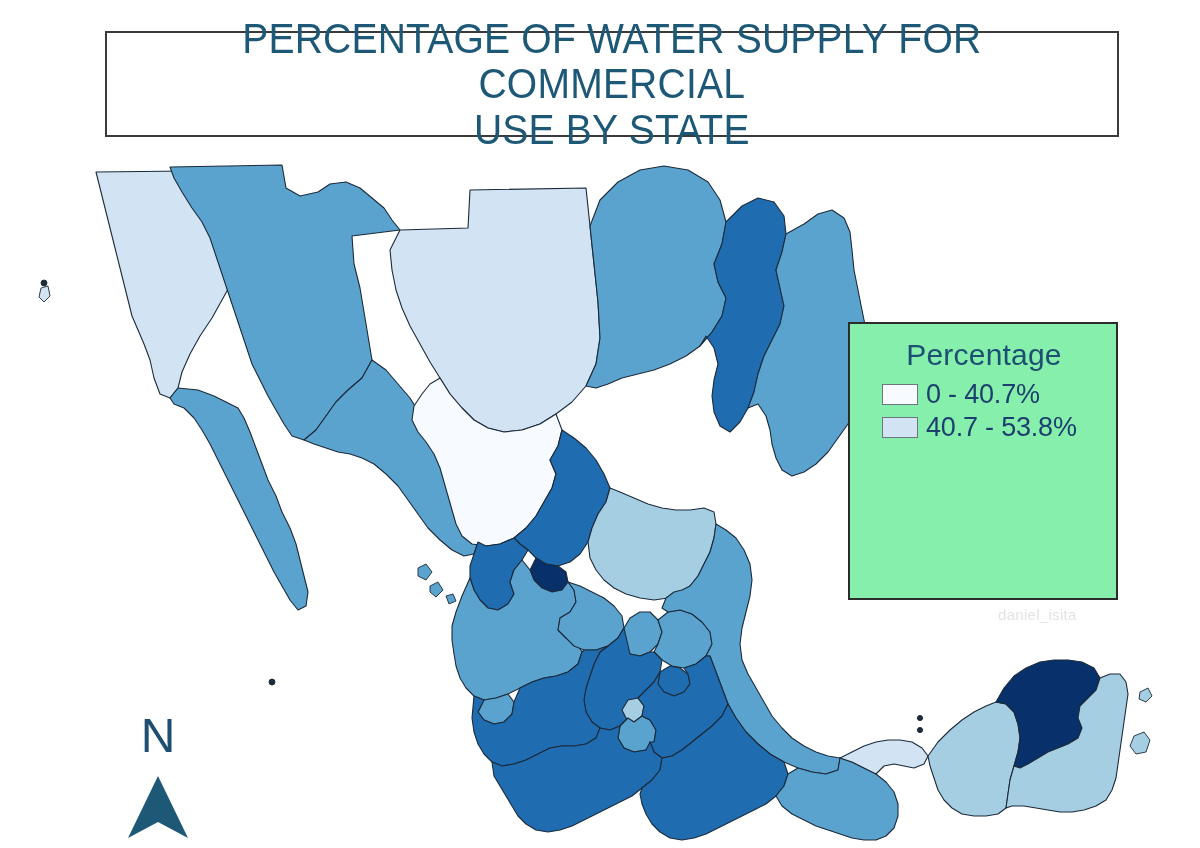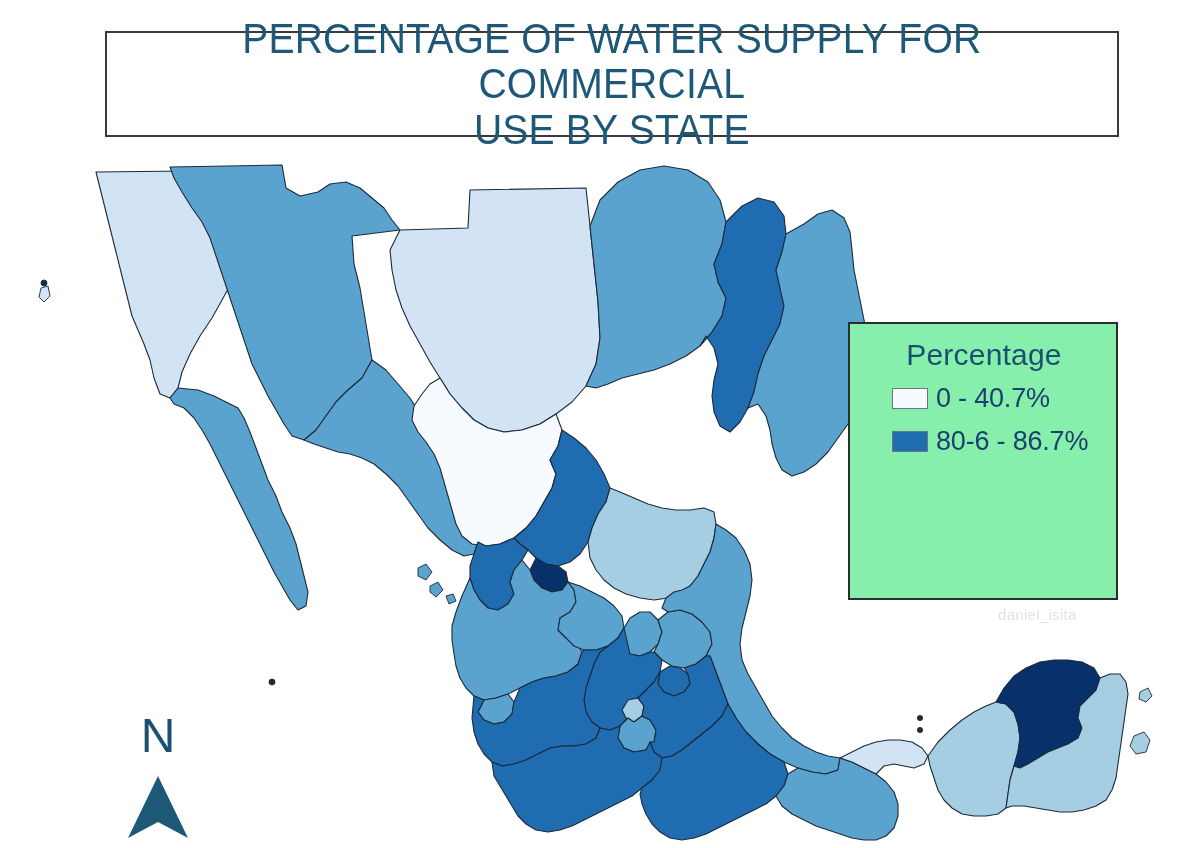--- a/index.html
+++ b/index.html
@@ -90,21 +90,21 @@
     font-size: 30px;
     text-align: center;
     font-weight: 400;
     margin: 4px 0 6px 0;
     letter-spacing: 0.2px;
   }
   .legend-row {
     display: flex;
     align-items: center;
     height: 33px;
-    margin: 10px;
+    margin: 0;
     padding-left: 20px;
   }
   .legend-swatch {
     width: 36px;
     height: 21px;
     border: 1.5px solid #6b7681;
     box-sizing: border-box;
     margin-right: 8px;
     flex: 0 0 auto;
   }
@@ -324,22 +324,22 @@
     </svg>
 
     <div id="legend-box">
       <div id="legend-title">Percentage</div>
 
       <div class="legend-row">
         <span class="legend-swatch" style="background: rgb(247, 251, 255);"></span>
         <span class="legend-label">0 - 40.7%</span>
       </div>
       <div class="legend-row">
-        <span class="legend-swatch" style="background: rgb(31, 108, 176);"></span>
-        <span class="legend-label">80-6 - 86.7%</span>
+        <span class="legend-swatch" style="background: rgb(210, 227, 243);"></span>
+        <span class="legend-label">40.7 - 53.8%</span>
       </div>
     </div>
 
     <div id="watermark">daniel_isita</div>
 
     <div id="north-arrow">
       <div id="north-letter">N</div>
       <svg id="north-glyph" viewBox="0 0 80 66" xmlns="http://www.w3.org/2000/svg">
         <path d="M40,2 L70,64 L40,48 L10,64 Z" fill="#1d5877"></path>
       </svg>

